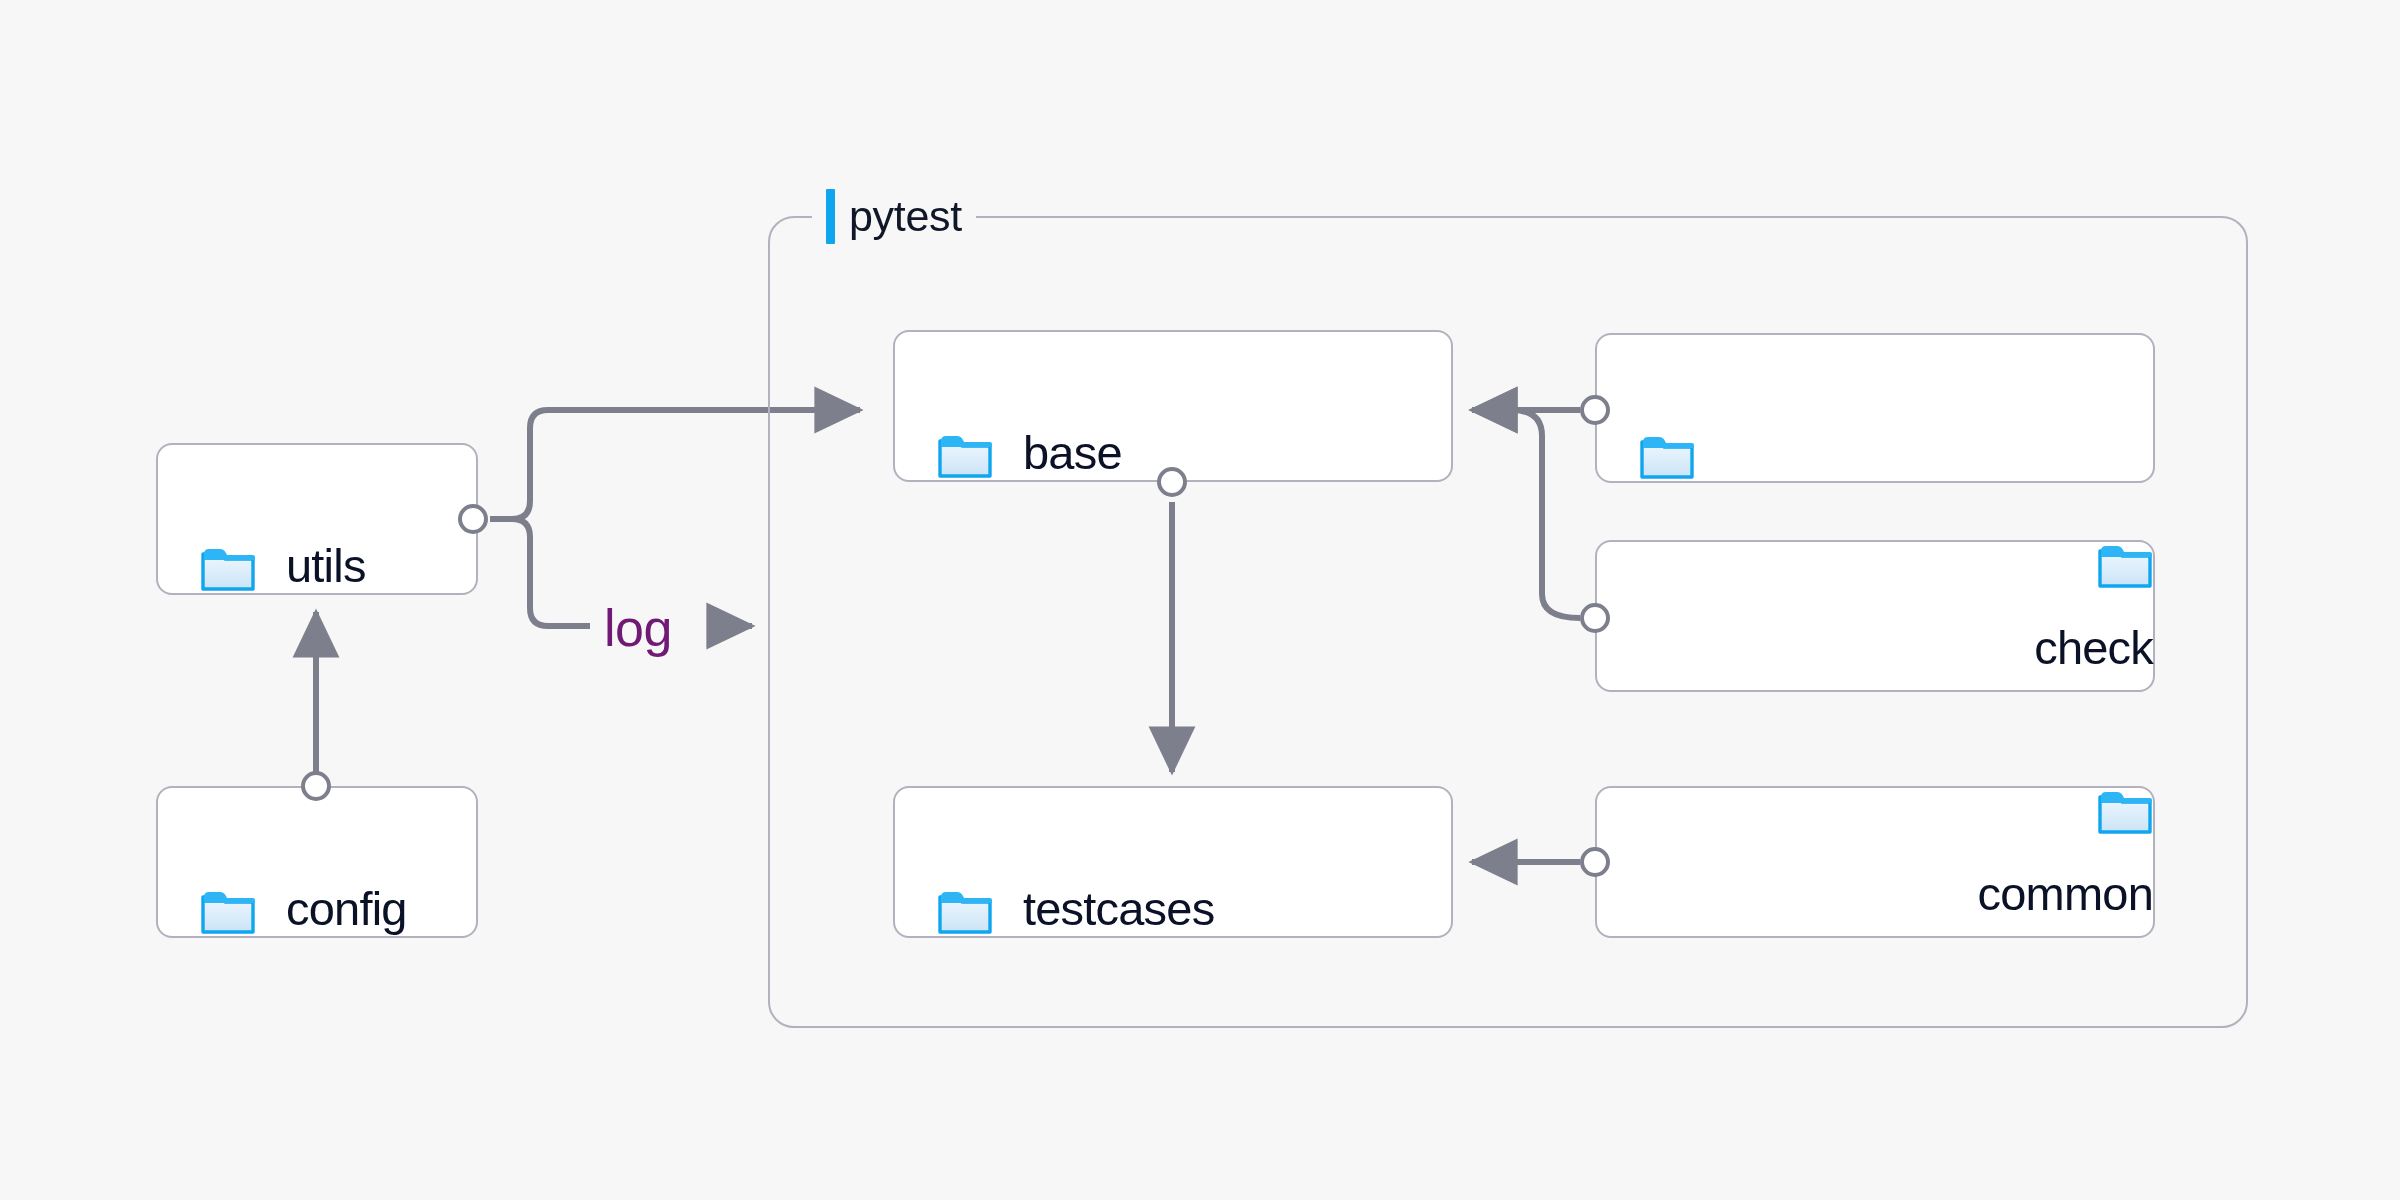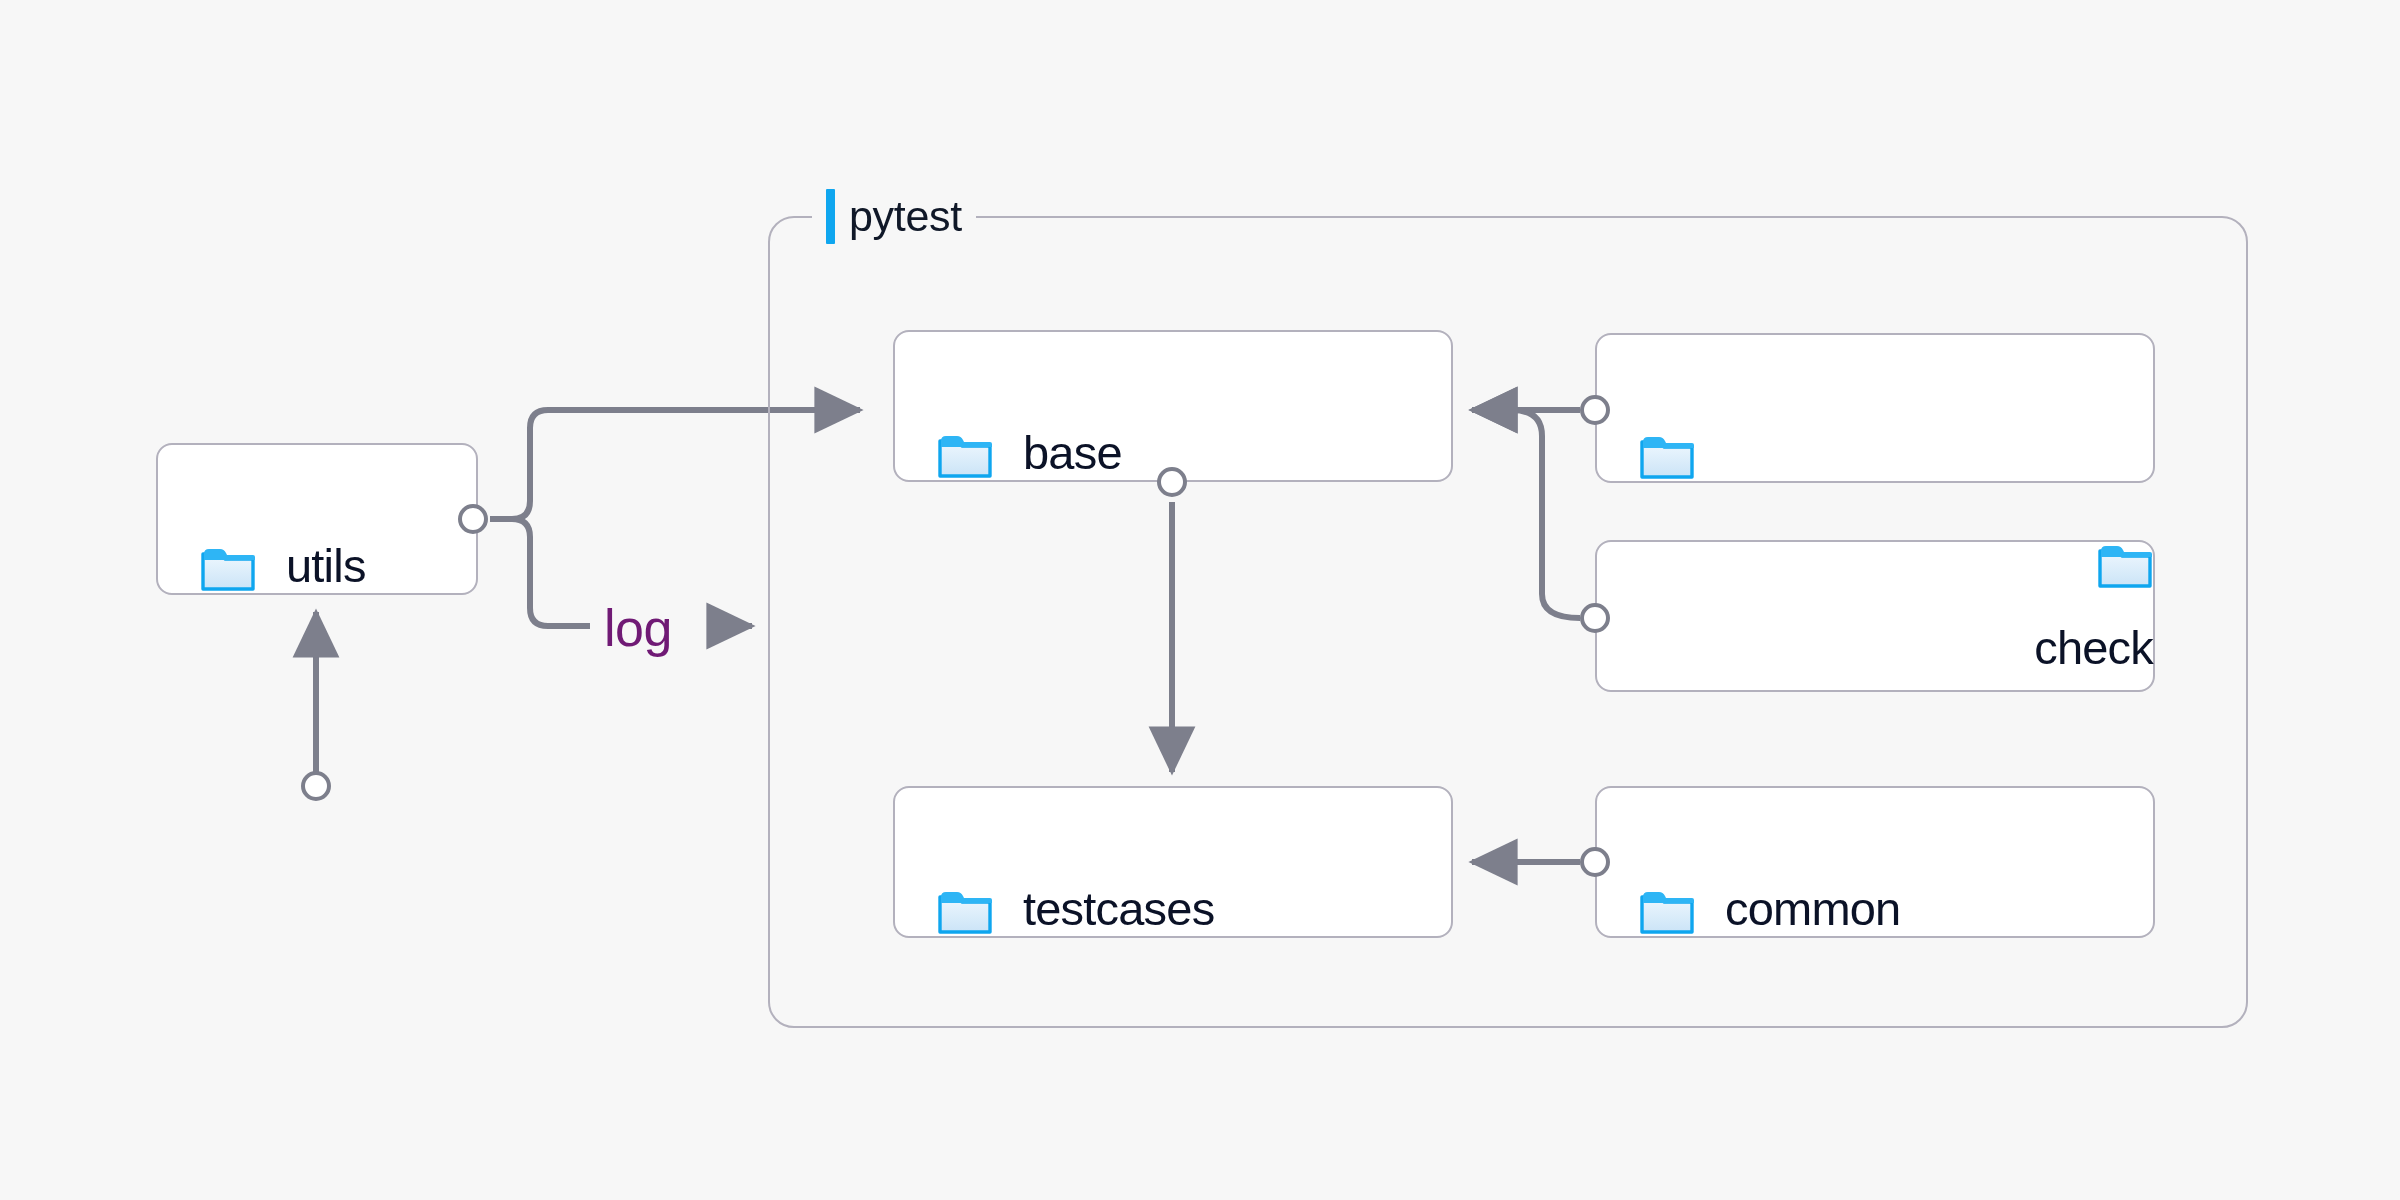--- a/index.html
+++ b/index.html
@@ -146,20 +146,27 @@
 
   <div class="node" style="left:156px; top:443px; width:322px; height:152px;">
     <svg class="folder-icon" viewBox="0 0 56 48">
       <path d="M3,9 L3,44 L53,44 L53,14 L25,14 L21,9 Z" fill="url(#folderGrad)" stroke="#0fa6ef" stroke-width="3.4" stroke-linejoin="round"></path>
       <path d="M4,9 Q4,4 9,4 L20,4 Q24,4 26,8 L27,10 L53,10 Q55,10 55,12 L55,15 L4,15 Z" fill="#2eb5f5"></path>
     </svg>
     <span class="node-label">utils</span>
   </div>
   <div class="port" style="left:458px; top:504px;"></div>
 
+  <div class="node" style="left:156px; top:786px; width:322px; height:152px;">
+    <svg class="folder-icon" viewBox="0 0 56 48">
+      <path d="M3,9 L3,44 L53,44 L53,14 L25,14 L21,9 Z" fill="url(#folderGrad)" stroke="#0fa6ef" stroke-width="3.4" stroke-linejoin="round"></path>
+      <path d="M4,9 Q4,4 9,4 L20,4 Q24,4 26,8 L27,10 L53,10 Q55,10 55,12 L55,15 L4,15 Z" fill="#2eb5f5"></path>
+    </svg>
+    <span class="node-label">config</span>
+  </div>
   <div class="port" style="left:301px; top:771px;"></div>
 
   <div class="node" style="left:893px; top:330px; width:560px; height:152px;">
     <svg class="folder-icon" viewBox="0 0 56 48">
       <path d="M3,9 L3,44 L53,44 L53,14 L25,14 L21,9 Z" fill="url(#folderGrad)" stroke="#0fa6ef" stroke-width="3.4" stroke-linejoin="round"></path>
       <path d="M4,9 Q4,4 9,4 L20,4 Q24,4 26,8 L27,10 L53,10 Q55,10 55,12 L55,15 L4,15 Z" fill="#2eb5f5"></path>
     </svg>
     <span class="node-label">base</span>
   </div>
   <div class="port" style="left:1157px; top:467px;"></div>
@@ -182,21 +189,21 @@
 
   <div class="node" style="left:1595px; top:540px; width:560px; height:152px;flex-direction:column;">
     <svg class="folder-icon" viewBox="0 0 56 48">
       <path d="M3,9 L3,44 L53,44 L53,14 L25,14 L21,9 Z" fill="url(#folderGrad)" stroke="#0fa6ef" stroke-width="3.4" stroke-linejoin="round"></path>
       <path d="M4,9 Q4,4 9,4 L20,4 Q24,4 26,8 L27,10 L53,10 Q55,10 55,12 L55,15 L4,15 Z" fill="#2eb5f5"></path>
     </svg>
     <span class="node-label">check</span>
   </div>
   <div class="port" style="left:1580px; top:603px;"></div>
 
-  <div class="node" style="left:1595px; top:786px; width:560px; height:152px;">
+  <div class="node" style="left:1595px; top:786px; width:560px; height:152px;flex-direction:column;">
     <svg class="folder-icon" viewBox="0 0 56 48">
       <path d="M3,9 L3,44 L53,44 L53,14 L25,14 L21,9 Z" fill="url(#folderGrad)" stroke="#0fa6ef" stroke-width="3.4" stroke-linejoin="round"></path>
       <path d="M4,9 Q4,4 9,4 L20,4 Q24,4 26,8 L27,10 L53,10 Q55,10 55,12 L55,15 L4,15 Z" fill="#2eb5f5"></path>
     </svg>
     <span class="node-label">common</span>
   </div>
   <div class="port" style="left:1580px; top:847px;"></div>
 
   <span class="edge-label" style="left:604px; top:598px;">log</span>
 

